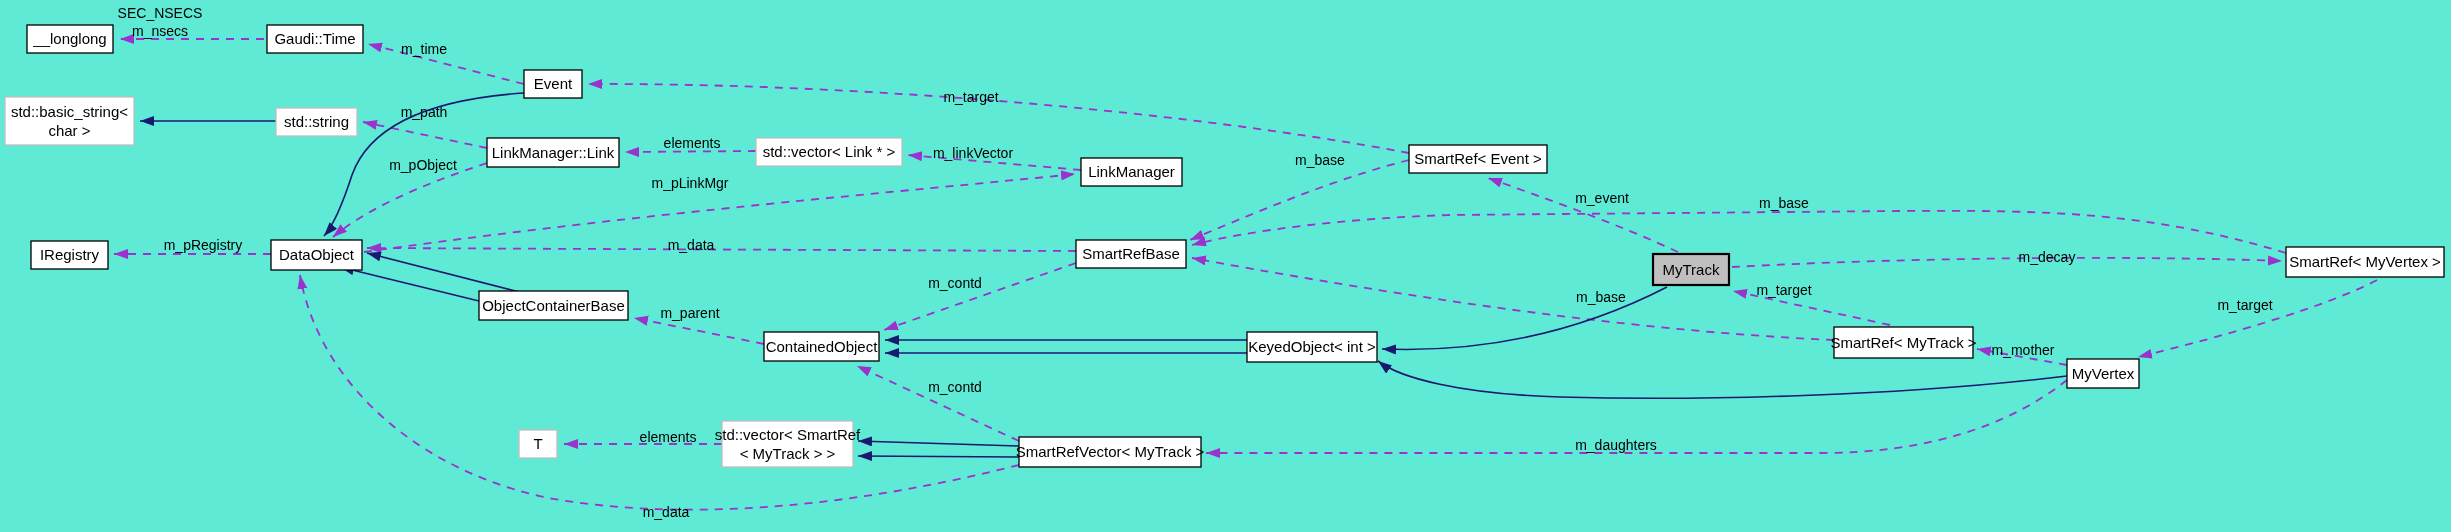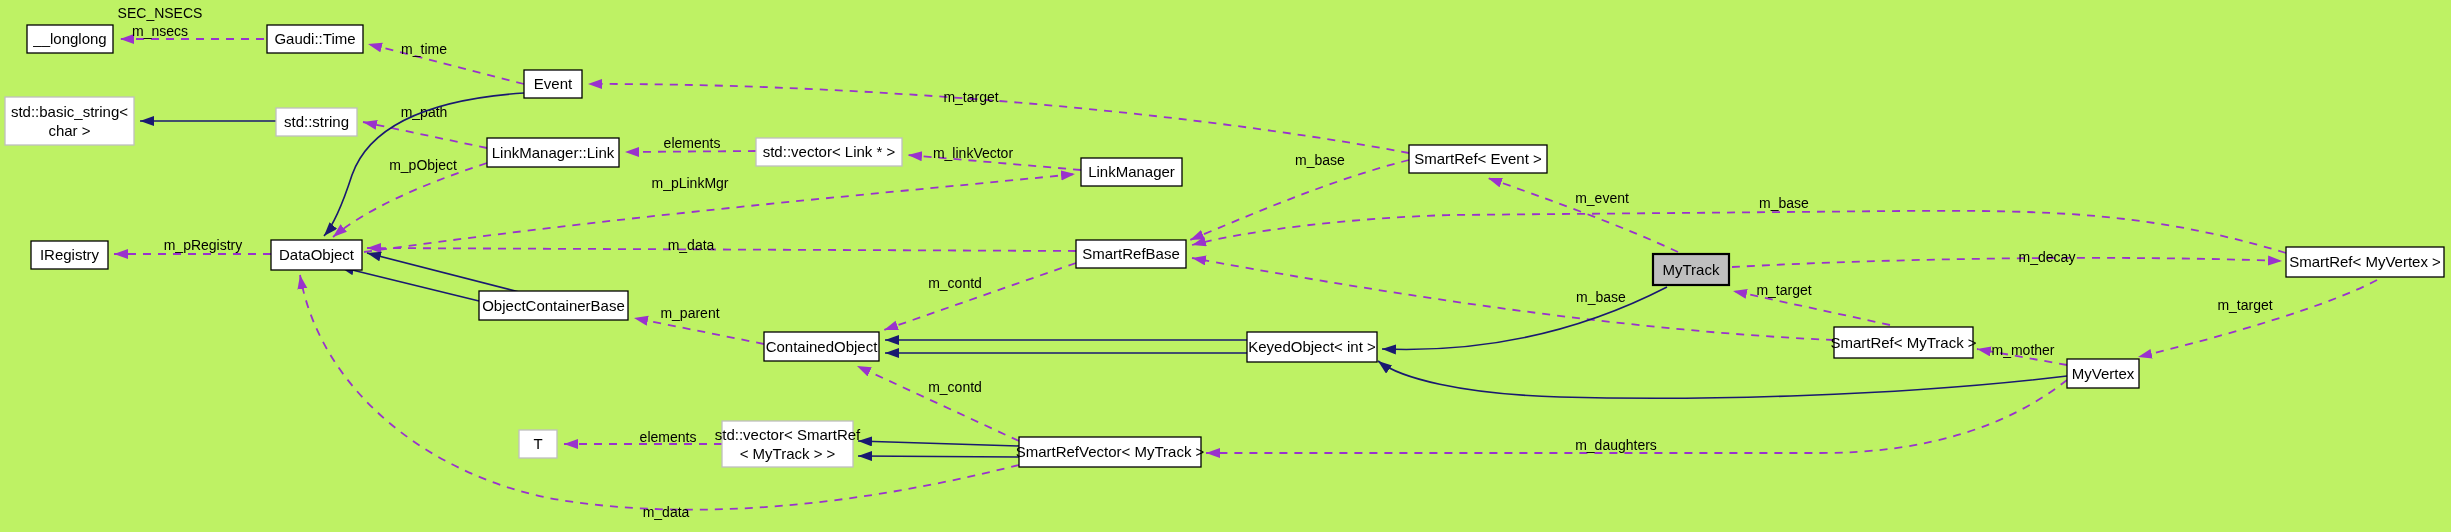--- a/index.html
+++ b/index.html
@@ -1,16 +1,16 @@
 <!DOCTYPE html>
 <html><head>
 <meta charset="utf-8">
 <style>
   html,body{margin:0;padding:0;background:#ffffff;}
-  .canvas{position:relative;width:2451px;height:532px;background:#bef264;overflow:hidden;}
+  .canvas{position:relative;width:2451px;height:532px;background:#5eead4;overflow:hidden;}
   svg{display:block;}
   text{font-family:"Liberation Sans","DejaVu Sans",sans-serif;fill:#000000;}
   .node-label{font-size:15px;}
   .edge-label{font-size:14px;}
   .node rect{fill:#ffffff;}
   .node.ext rect{stroke:#bfbfbf;}
   .node.hl rect{fill:#bfbfbf;stroke-width:2.2;}
 </style>
 </head>
 <body>

